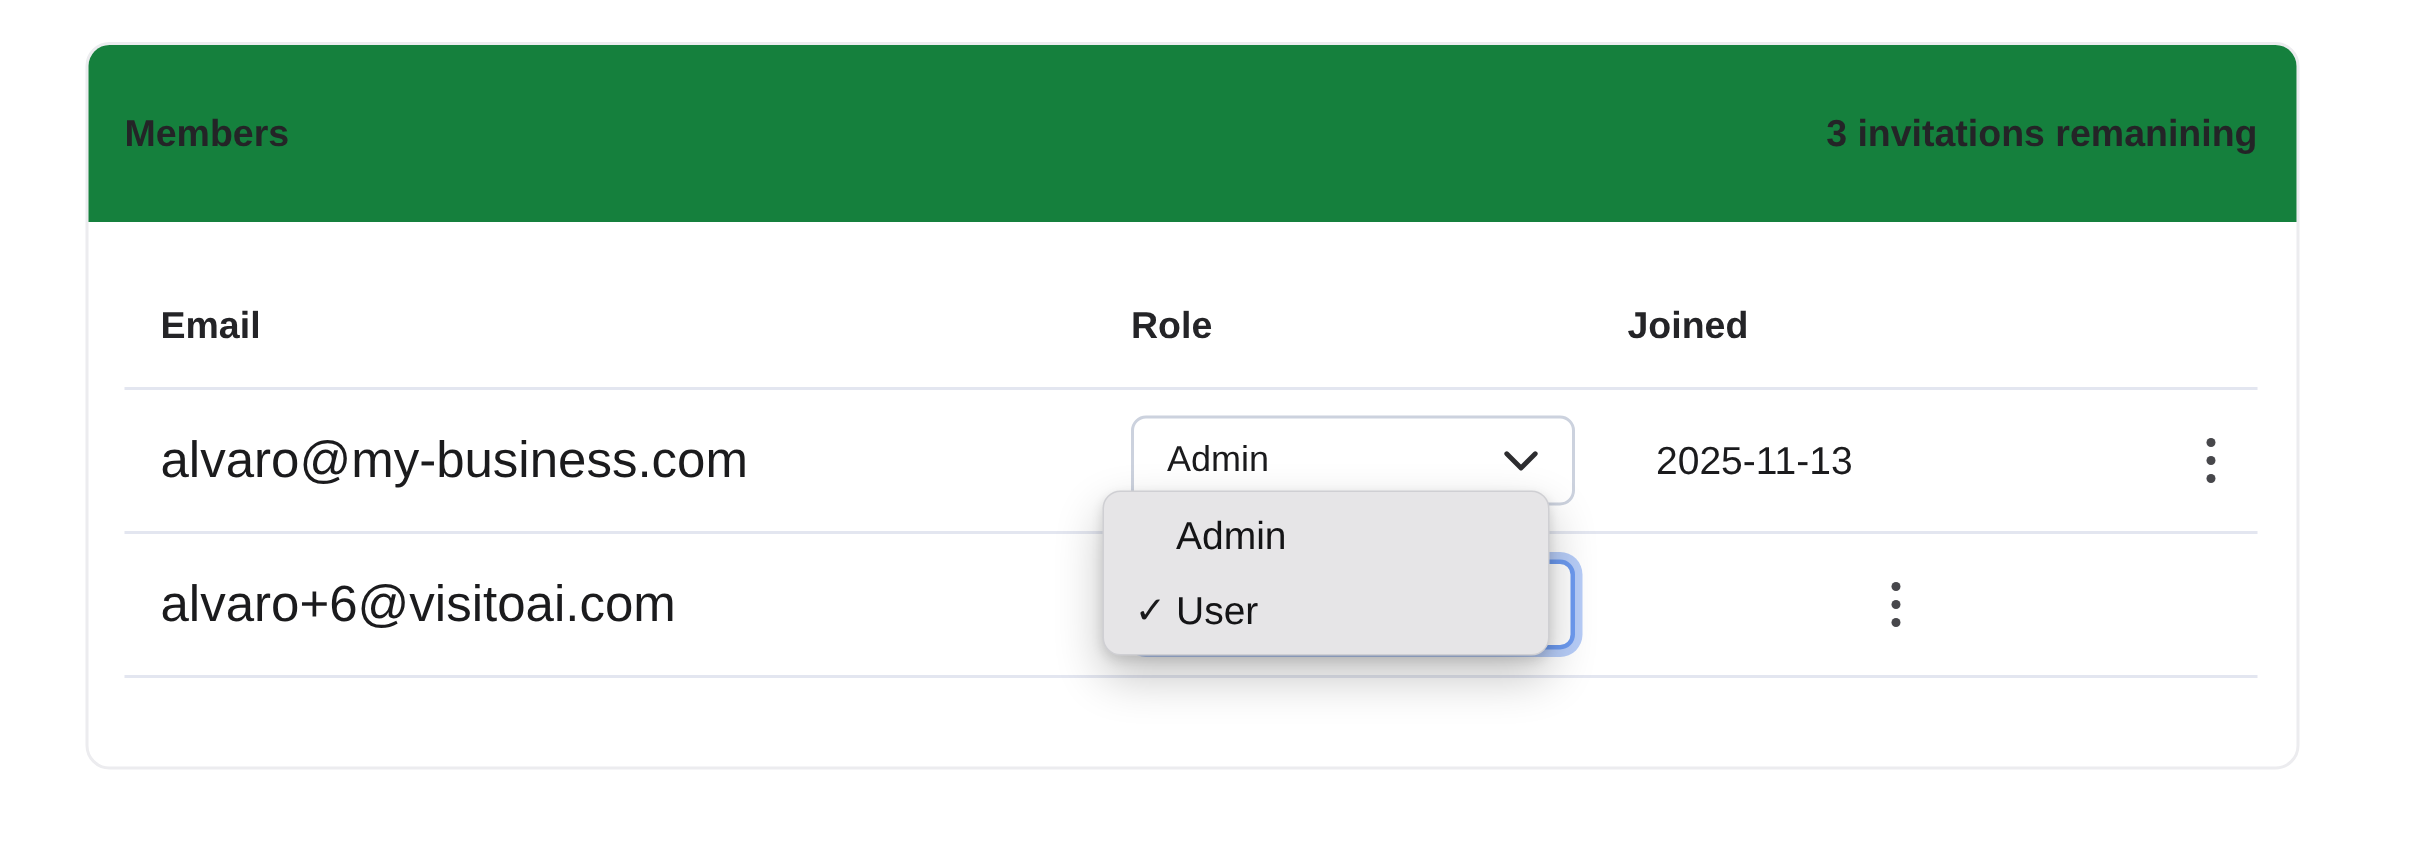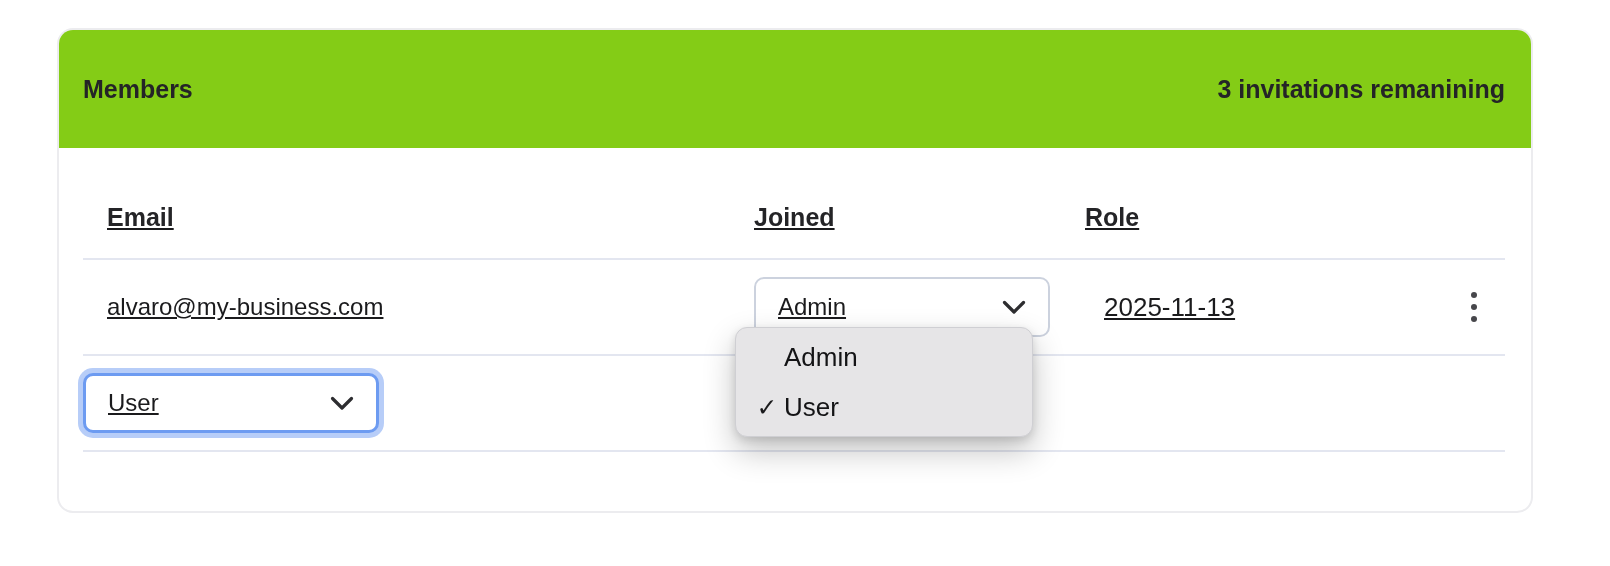--- a/index.html
+++ b/index.html
@@ -13,55 +13,54 @@
   }
   .card {
     position:absolute; left:57px; top:28px;
     width:1476px; height:485px;
     background:#ffffff;
     border:2px solid #ececef;
     border-radius:16px;
   }
   .card-header {
     height:118px;
-    background:#84cc16;
+    background:#15803d;
     border-radius:14px 14px 0 0;
     display:flex; align-items:center; justify-content:space-between;
     padding:0 26px 0 24px;
   }
   .card-header .title,
   .card-header .note {
     font-size:25px; font-weight:bold; color:#242427;
   }
   .table-wrap {
     position:relative;
     margin:0 26px 0 24px;
   }
   .grid-row {
     display:grid;
     grid-template-columns:671px 331px 1fr 62px;
     align-items:center;
-    text-decoration:underline;
   }
   .thead {
     height:112px;
     align-items:end;
     border-bottom:2px solid #e3e6f0;
   }
   .th {
     font-size:25px; font-weight:bold; color:#242427;
     padding-bottom:26px;
   }
   .th.email { padding-left:24px; }
   .trow {
     height:96px;
     border-bottom:2px solid #e3e6f0;
   }
   .email-cell {
-    font-size:24px; padding-left:24px; color:#1b1b1d;
+    font-size:34px; padding-left:24px; color:#1b1b1d;
     white-space:nowrap;
   }
   .joined-cell { font-size:26px; color:#1b1b1d;margin-left:19px; }
   .role-select {
     width:296px; height:60px;
     background:#ffffff;
     border:2px solid #ccd2de;
     border-radius:10px;
     display:flex; align-items:center; justify-content:space-between;
     padding:0 22px 0 22px;
@@ -116,22 +115,22 @@
 
   <div class="card-header">
     <div class="title">Members</div>
     <div class="note">3 invitations remanining</div>
   </div>
 
   <div class="table-wrap">
 
     <div class="grid-row thead">
       <div class="th email">Email</div>
+      <div class="th">Role</div>
       <div class="th">Joined</div>
-      <div class="th">Role</div>
       <div class="th"></div>
     </div>
 
     <div class="grid-row trow">
       <div class="email-cell">alvaro@my-business.com</div>
       <div>
         <div class="role-select">
           <span>Admin</span>
           <span class="chevron">
             <svg width="24" height="15" viewBox="0 0 24 15">
@@ -142,20 +141,21 @@
       </div>
       <div class="joined-cell">2025-11-13</div>
       <button class="kebab-btn">
         <span class="kebab" style="display:contents">
           <span class="dot"></span><span class="dot"></span><span class="dot"></span>
         </span>
       </button>
     </div>
 
     <div class="grid-row trow">
+      <div class="email-cell">alvaro+6@visitoai.com</div>
       <div>
         <div class="role-select focused">
           <span>User</span>
           <span class="chevron">
             <svg width="24" height="15" viewBox="0 0 24 15">
                 <path d="M2.5 2.5 L12 12 L21.5 2.5" fill="none" stroke="#2d2d30" stroke-width="3.2" stroke-linecap="round" stroke-linejoin="round"></path>
               </svg>
           </span>
         </div>
       </div>

